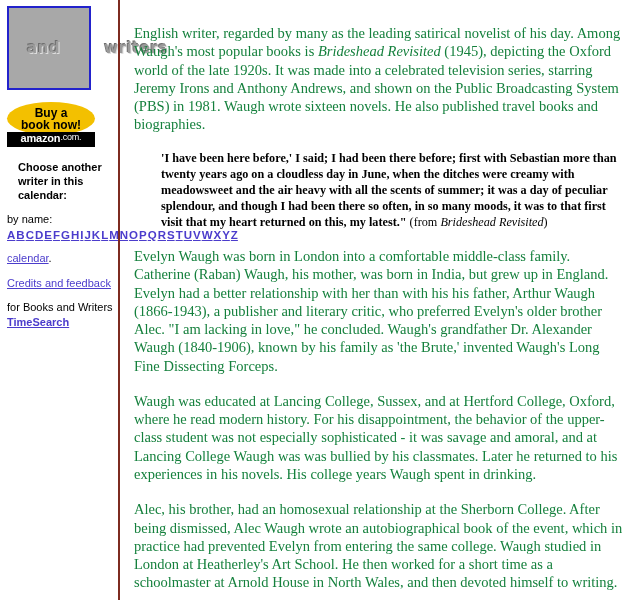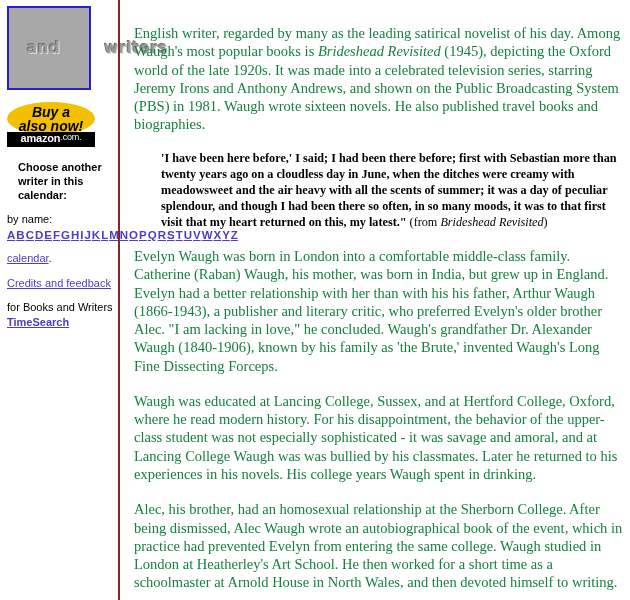--- a/index.html
+++ b/index.html
@@ -70,25 +70,24 @@
     background: #f3c000;
     border-radius: 50% / 50%;
     display: flex;
     flex-direction: column;
     align-items: center;
     justify-content: center;
     line-height: 1.0;
   }
   .amazon-oval span {
     font-family: "Liberation Sans", sans-serif;
-    font-size: 14px;
+    font-size: 12px;
     font-weight: bold;
     color: #000000;
     white-space: nowrap;
-    font-style: italic;
   }
   .amazon-bar {
     width: 88px;
     height: 15px;
     background: #000000;
     display: flex;
     justify-content: center;
     margin-top: -3px;
   }
   .amazon-bar span {
@@ -191,21 +190,21 @@
 
     <div class="logo-box">
       <div class="logo-line">books</div>
       <div class="logo-line">and</div>
       <div class="logo-line">writers</div>
     </div>
 
     <div class="amazon-btn">
       <div class="amazon-oval">
         <span>Buy a</span>
-        <span>also now!</span>
+        <span>book now!</span>
       </div>
       <div class="amazon-bar">
         <span class="amz-strong">amazon</span>
           <span class="amz-small">.com.</span>
       </div>
     </div>
 
     <div class="side-head">Choose another writer in this calendar:</div>
 
     <div class="side-text">by name:</div>

